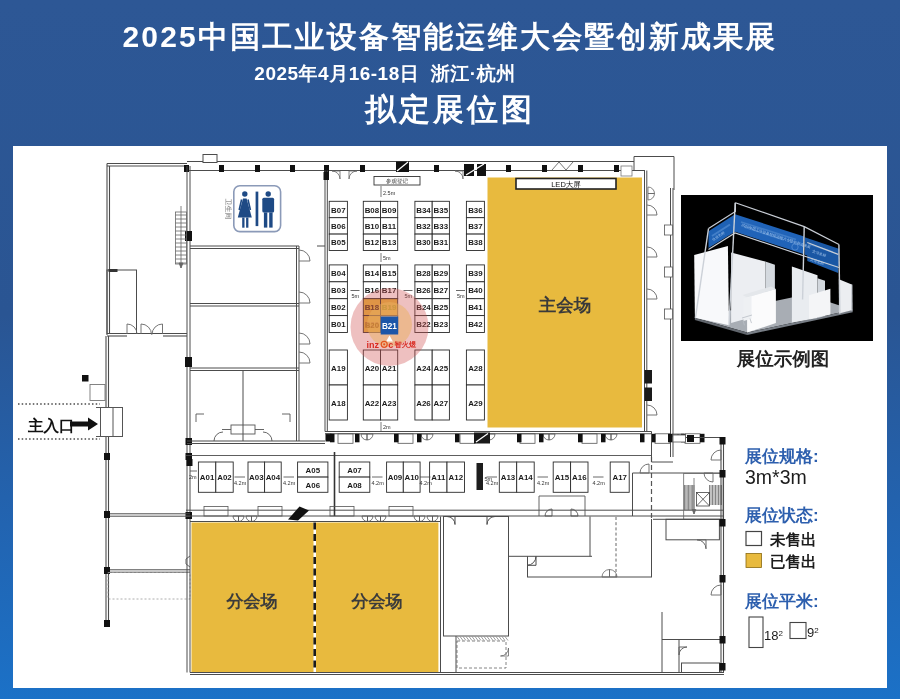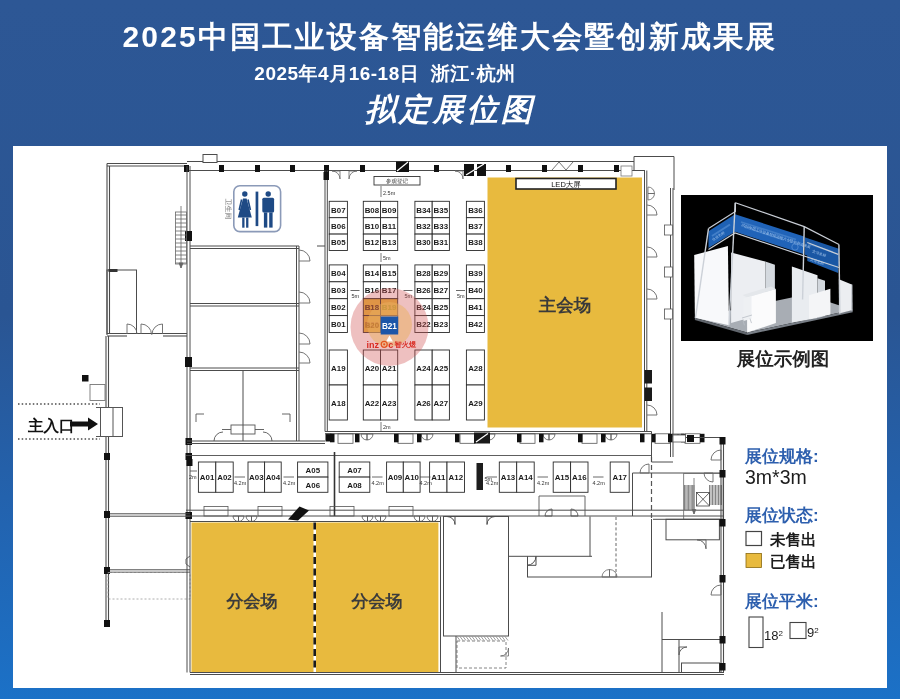--- a/index.html
+++ b/index.html
@@ -3,21 +3,21 @@
 <meta charset="utf-8">
 <style>
 html,body{margin:0;padding:0;width:900px;height:699px;overflow:hidden;
  background:linear-gradient(180deg,#2d5795 0%,#2a5593 45%,#2264b1 75%,#1b71c7 100%);
  font-family:"Liberation Sans",sans-serif;}
 .h1{position:absolute;top:17px;left:0;width:900px;text-align:center;color:#fff;
  font-size:30px;font-weight:bold;letter-spacing:2.2px;}
 .h2{position:absolute;top:61px;left:0;width:770px;text-align:center;color:#fff;
  font-size:19px;font-weight:bold;letter-spacing:0.5px;}
 .h3{position:absolute;top:89px;left:0;width:900px;text-align:center;color:#fff;
- font-size:31px;font-weight:bold;letter-spacing:3px;font-style:italic;}
+ font-size:31px;font-weight:bold;letter-spacing:3px;}
 .panel{position:absolute;left:13px;top:146px;width:874px;height:542px;background:#fff;border-radius:6px;}
 </style>
 </head>
 <body>
 
 <div class="h1">2025中国工业设备智能运维大会暨创新成果展</div>
 
 <div class="h2">2025年4月16-18日&nbsp;&nbsp;浙江·杭州</div>
 
 <div class="h3">拟定展位图</div>

